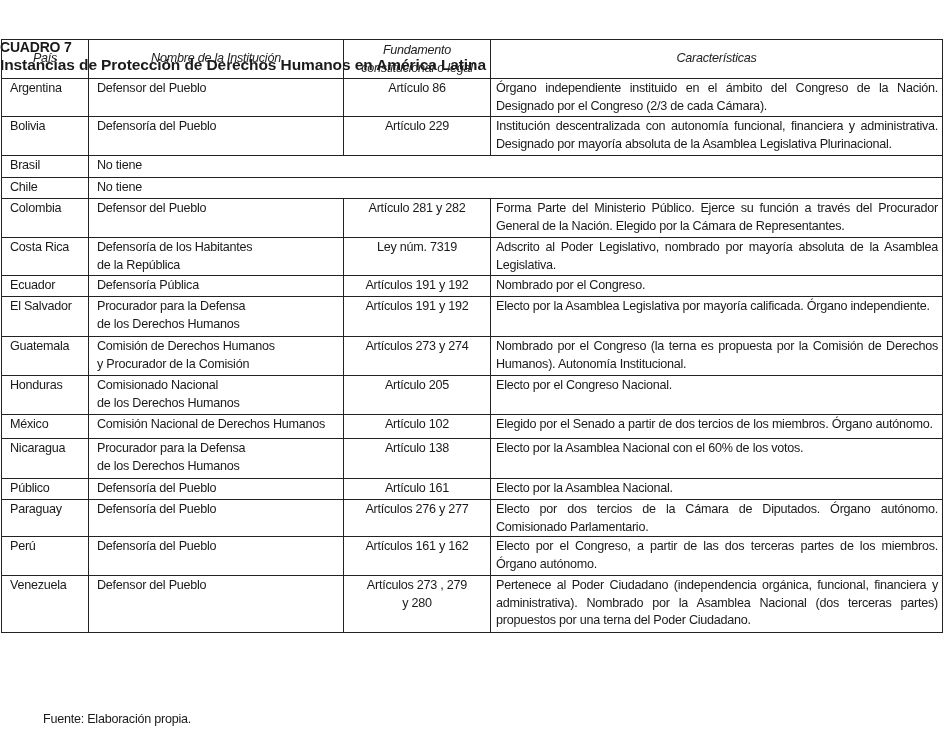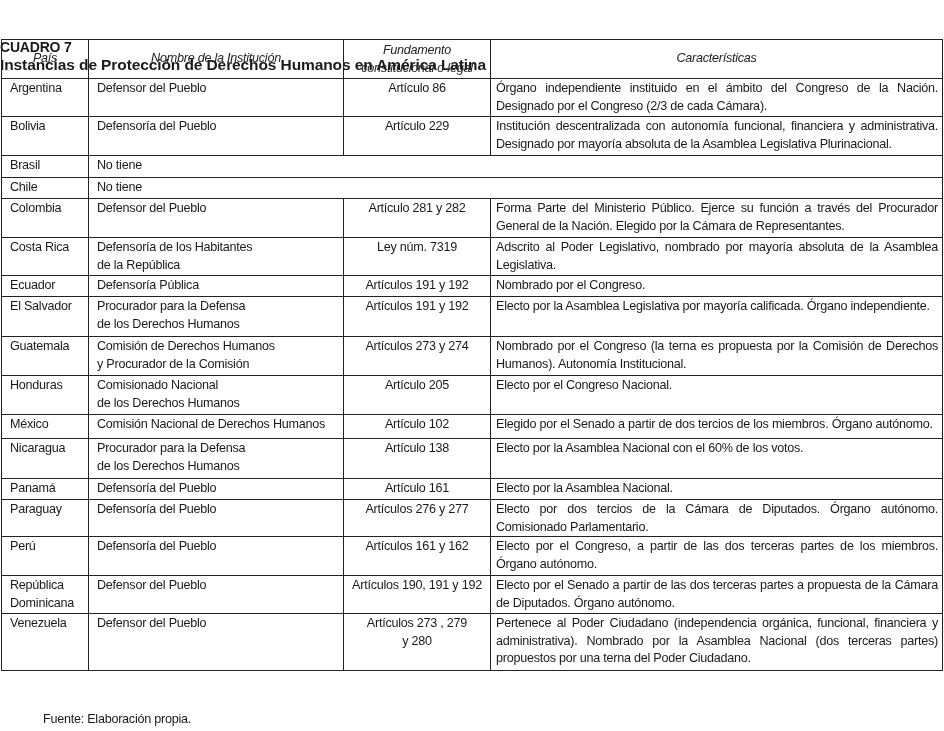--- a/index.html
+++ b/index.html
@@ -117,44 +117,37 @@
         <td class="justify">Elegido por el Senado a partir de dos tercios de los miembros. Órgano autónomo.</td>
       </tr>
       <tr style="height: 40px;">
         <td class="ml">Nicaragua</td>
         <td class="ml">Procurador para la Defensa
 de los Derechos Humanos</td>
         <td class="center ml">Artículo 138</td>
         <td class="justify">Electo por la Asamblea Nacional con el 60% de los votos.</td>
       </tr>
       <tr style="height: 21px;">
-        <td class="ml">Panamá</td>
+        <td class="ml">Público</td>
         <td class="ml">Defensoría del Pueblo</td>
         <td class="center ml">Artículo 161</td>
         <td class="justify">Electo por la Asamblea Nacional.</td>
       </tr>
       <tr style="height: 31px;">
         <td class="ml">Paraguay</td>
         <td class="ml">Defensoría del Pueblo</td>
         <td class="center ml">Artículos 276 y 277</td>
         <td class="justify">Electo por dos tercios de la Cámara de Diputados. Órgano autónomo. Comisionado Parlamentario.</td>
       </tr>
       <tr style="height: 39px;">
         <td class="ml">Perú</td>
         <td class="ml">Defensoría del Pueblo</td>
         <td class="center ml">Artículos 161 y 162</td>
         <td class="justify">Electo por el Congreso, a partir de las dos terceras partes de los miembros. Órgano autónomo.</td>
       </tr>
-      <tr style="height: 38px;">
-        <td class="ml">República
-Dominicana</td>
-        <td class="ml">Defensor del Pueblo</td>
-        <td class="center ml">Artículos 190, 191 y 192</td>
-        <td class="justify">Electo por el Senado a partir de las dos terceras partes a propuesta de la Cámara de Diputados. Órgano autónomo.</td>
-      </tr>
       <tr style="height: 57px;">
         <td class="ml">Venezuela</td>
         <td class="ml">Defensor del Pueblo</td>
         <td class="center ml">Artículos 273 , 279
 y 280</td>
         <td class="justify">Pertenece al Poder Ciudadano (independencia orgánica, funcional, financiera y administrativa). Nombrado por la Asamblea Nacional (dos terceras partes) propuestos por una terna del Poder Ciudadano.</td>
       </tr>
     </tbody>
 </table>
 

